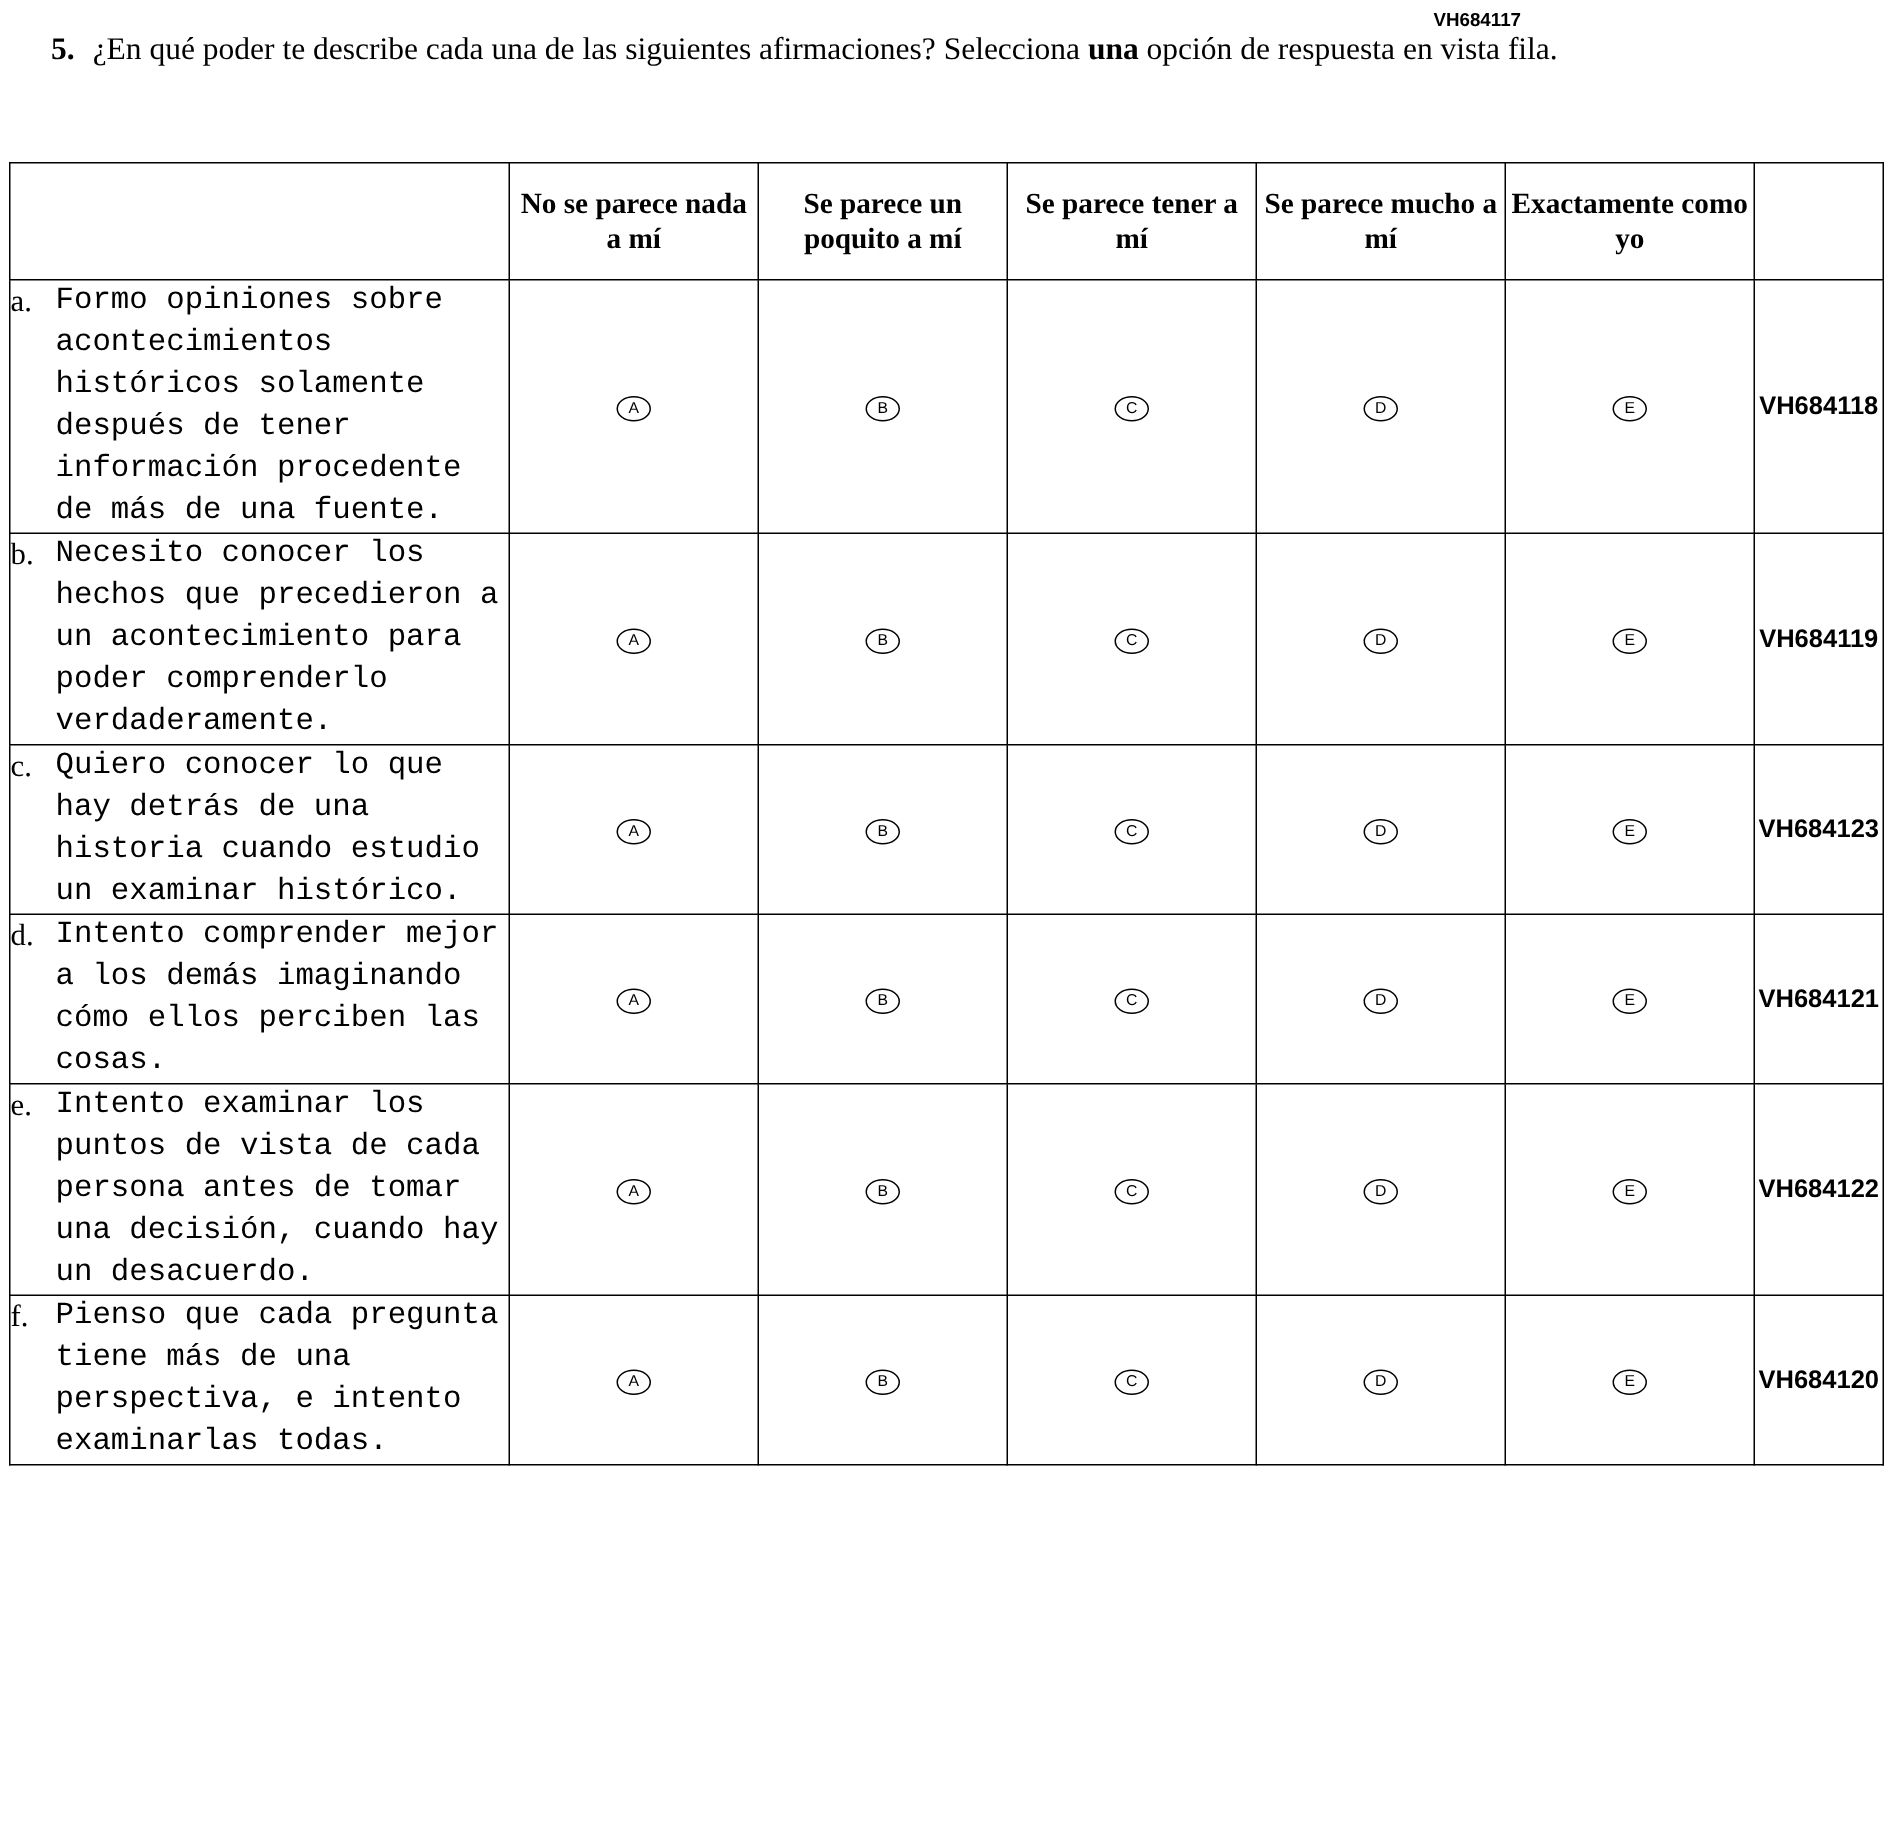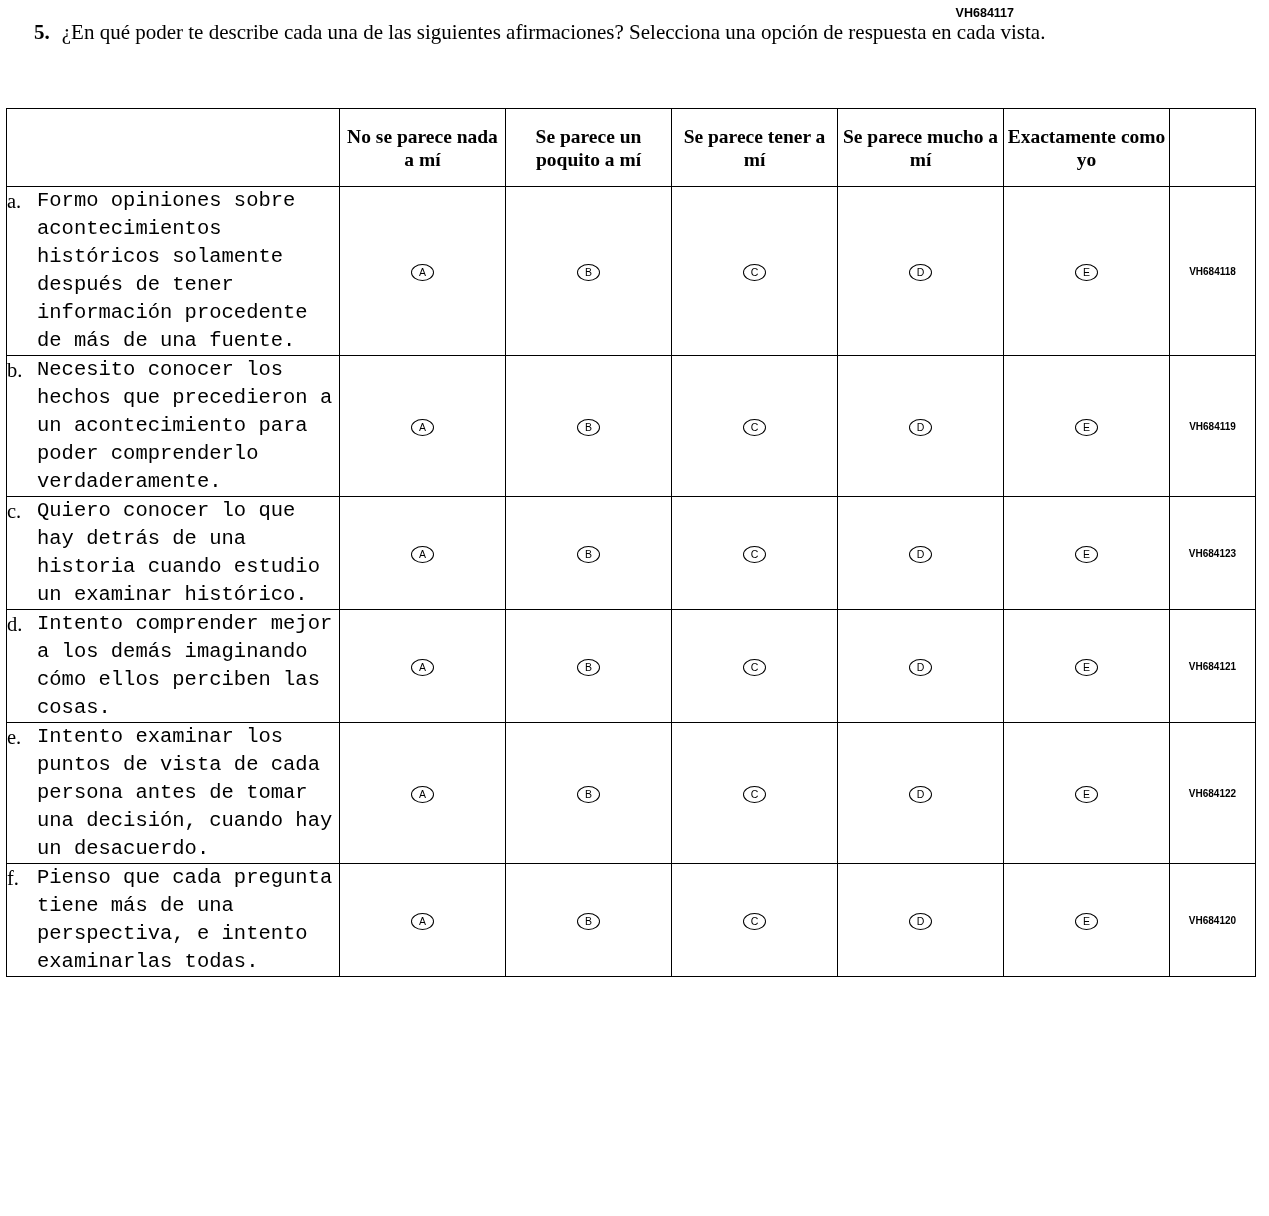--- a/index.html
+++ b/index.html
@@ -42,21 +42,21 @@
     font-weight: bold;
     font-size: 21px;
     line-height: 28px;
     margin-right: 12px;
   }
   .q-text {
     font-size: 21px;
     line-height: 28px;
     width: 1030px;
   }
-  .q-text b { font-weight: normal; }
+  .q-text b { font-weight: bold; }
 
   table.matrix {
     position: absolute;
     top: 108px;
     left: 6px;
     width: 1243px;
     border-collapse: collapse;
     table-layout: fixed;
   }
   table.matrix td, table.matrix th {
@@ -113,34 +113,34 @@
     font-family: "Liberation Sans", sans-serif;
     font-size: 10.5px;
     line-height: 15px;
     text-align: center;
     color: #000;
     letter-spacing: 0;
   }
   td.rowcode {
     text-align: center;
     font-family: "Liberation Sans", sans-serif;
-    font-size: 10px;
+    font-size: 17px;
     font-weight: bold;
   }
 </style>
 </head>
 <body>
 
 <div class="page">
 
   <div class="corner-code">VH684117</div>
 
   <div class="question">
     <div class="q-num">5.</div>
-    <div class="q-text"><span>¿En qué poder te describe cada una de las siguientes afirmaciones? Selecciona </span><b>una</b><span> opción de respuesta en cada vista.</span></div>
+    <div class="q-text"><span>¿En qué poder te describe cada una de las siguientes afirmaciones? Selecciona </span><b>una</b><span> opción de respuesta en vista fila.</span></div>
   </div>
 
   <table class="matrix">
     <colgroup>
       <col class="col-stem">
       <col class="col-opt">
       <col class="col-opt">
       <col class="col-opt">
       <col class="col-opt">
       <col class="col-opt">

